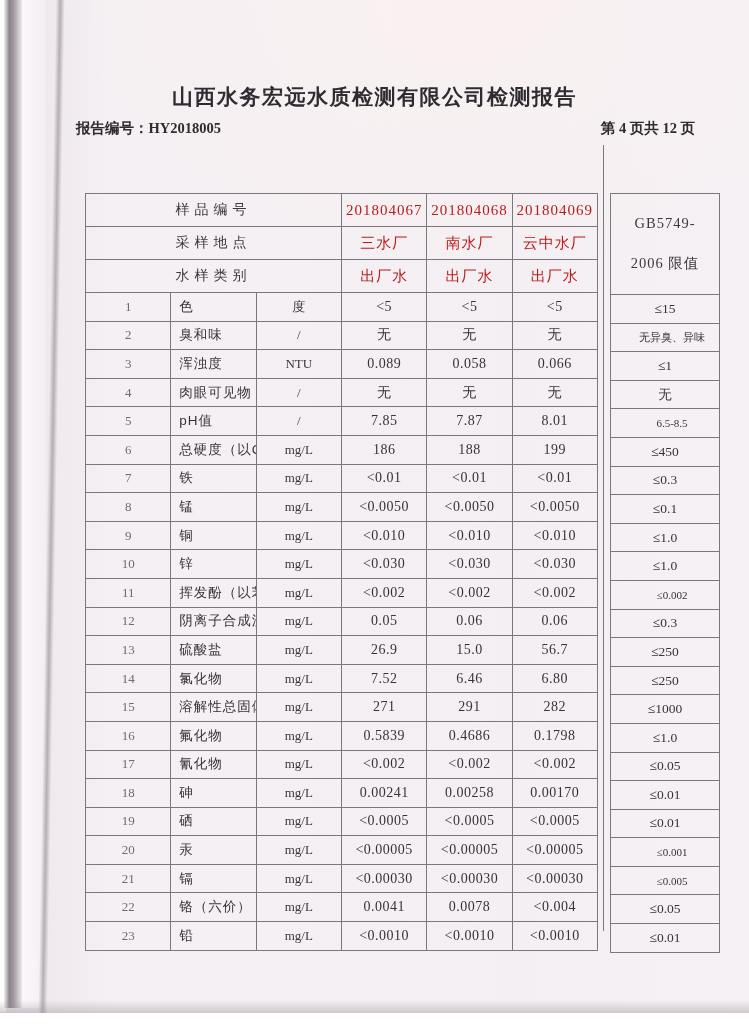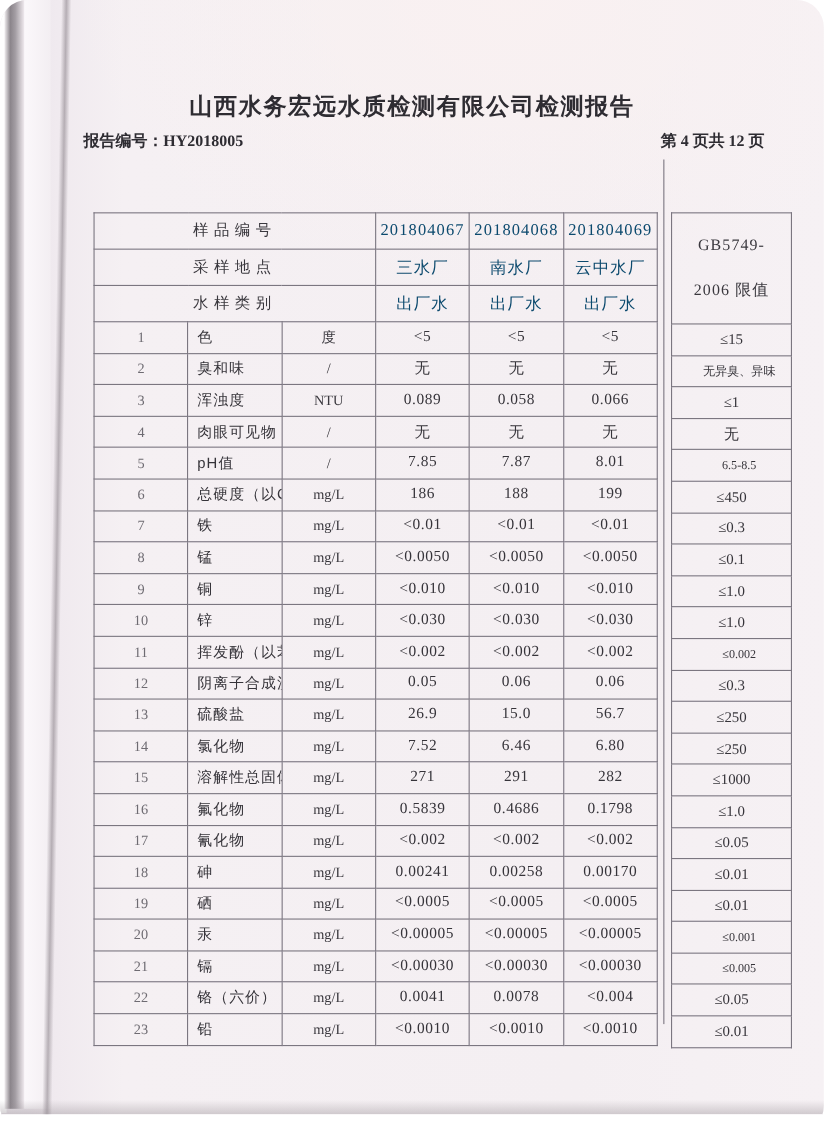--- a/index.html
+++ b/index.html
@@ -1,17 +1,17 @@
 <!DOCTYPE html>
 <html><head>
 <meta charset="utf-8">
 <style>
   * { margin:0; padding:0; box-sizing:border-box; }
   html,body { width:749px; height:1030px; background:#ffffff; font-family:"Liberation Sans", sans-serif; }
-  .scan { position:relative; width:749px; height:1030px; overflow:hidden; background:#fff;border-radius:25px; }
+  .scan { position:relative; width:749px; height:1030px; overflow:hidden; background:#fff; }
 
   
   .paper {
     position:absolute; left:0; top:0; width:749px; height:1014px;
     background:
       radial-gradient(90% 45% at 62% 0%, rgba(250,241,241,.85) 0%, rgba(250,241,241,0) 60%),
       linear-gradient(90deg, #eae4ea 0%, #f0eaef 7%, #f5f0f3 15%, #f4eff2 70%, #f6f1f4 100%);
   }
   .edge-white  { position:absolute; left:0;  top:0; width:6px;  height:1012px; background:#fefefe; }
   .edge-dark   { position:absolute; left:4px; top:0; width:18px; height:1008px;
@@ -32,21 +32,21 @@
            justify-content:space-between; align-items:baseline;
            font-family:"Liberation Serif", serif; font-size:14.5px; font-weight:bold; color:#2e2c32; }
 
   table { border-collapse:collapse; table-layout:fixed;margin-top:48px; }
   .main-table  { position:absolute; left:85px; top:145px; width:513px; }
   .main-table th, .main-table td { border:1px solid #7b7680; overflow:hidden; white-space:nowrap; }
   .main-table thead tr { height:33px; }
   .main-table tbody tr { height:28.6px; }
   th.hlabel { font-weight:normal; font-size:14px; letter-spacing:5px; color:#3a383e; text-align:center; }
   th.hval   { font-weight:normal; font-family:"Liberation Serif", serif; font-size:15px;
-              color:#0c4a6e; letter-spacing:1px; text-align:center; }
+              color:#b91c1c; letter-spacing:1px; text-align:center; }
   td.cno    { text-align:center; font-family:"Liberation Serif", serif; font-size:13px; color:#6e6b72; }
   td.cname  { text-align:left; padding-left:8px; font-size:13.5px; color:#36343a; letter-spacing:1px; }
   td.cunit  { text-align:center; font-family:"Liberation Serif", serif; font-size:13px; color:#3a383e; }
   td.cval   { text-align:center; font-family:"Liberation Serif", serif; font-size:14px;
               color:#36343a; letter-spacing:.5px; }
 
   .divider-line { position:absolute; left:603px; top:145px; width:1px; height:786px; background:#7b7680; }
 
   .limit-table { position:absolute; left:610px; top:145px; width:110px; }
   .limit-table th, .limit-table td { border:1px solid #7b7680; overflow:hidden; white-space:nowrap; }

